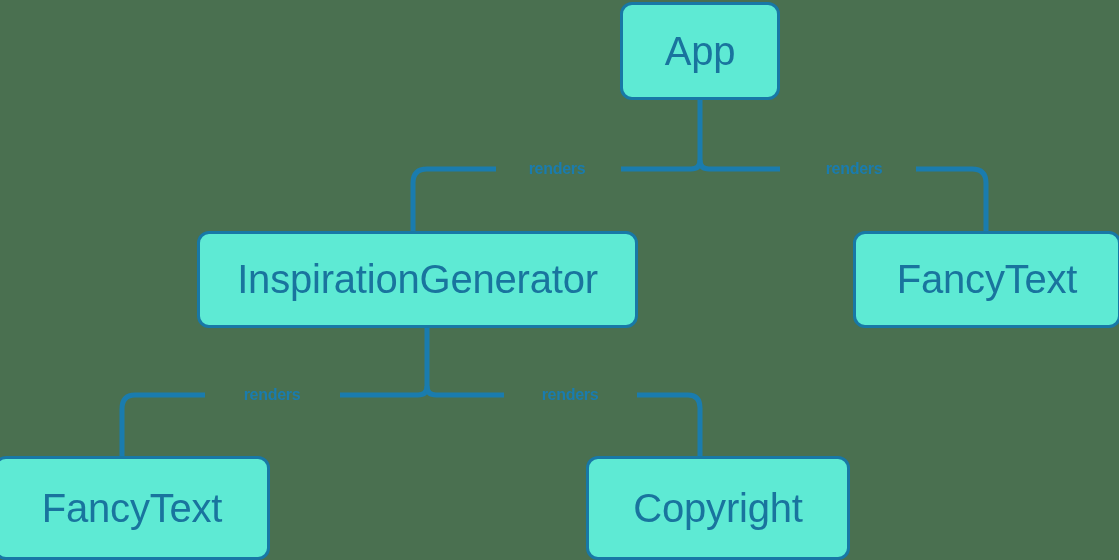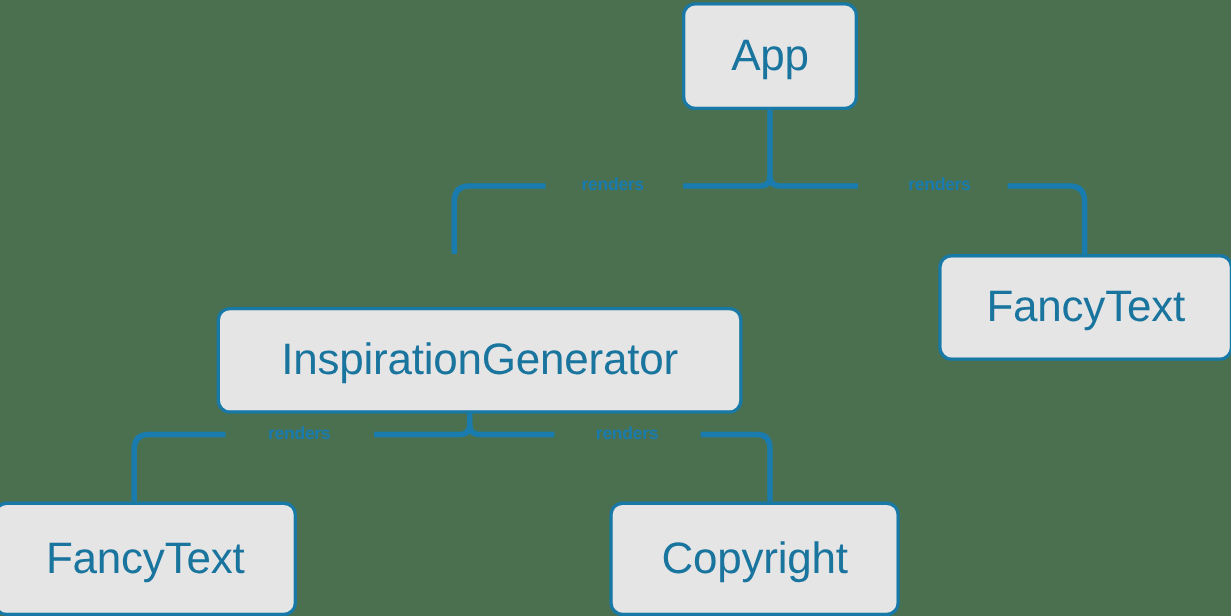--- a/index.html
+++ b/index.html
@@ -21,21 +21,21 @@
   #edges-layer {
     position: absolute;
     left: 0;
     top: 0;
     width: 1119px;
     height: 560px;
   }
   .node {
     position: absolute;
     box-sizing: border-box;
-    background: #e5e5e5;
+    background: #5eead4;
     border: 3px solid #1878a6;
     border-radius: 12px;
     display: flex;
     align-items: center;
     justify-content: center;
     color: #19749e;
     font-size: 40px;
     font-weight: 400;
     letter-spacing: -0.2px;
     white-space: nowrap;
@@ -69,33 +69,33 @@
 
       <path d="M 427,386 Q 427,395 436,395 L 504,395"></path>
       <path d="M 637,395 L 688,395 Q 700,395 700,408 L 700,456"></path>
     </g>
   </svg>
 
   <div class="node" style="left:620px; top:2px; width:160px; height:98px;">
     <span>App</span>
   </div>
 
-  <div class="node" style="left:197px; top:231px; width:478px; height:97px;margin-top:48px;">
+  <div class="node" style="left:197px; top:231px; width:441px; height:97px;">
     <span>InspirationGenerator</span>
   </div>
 
   <div class="node" style="left:853px; top:231px; width:268px; height:97px;">
     <span>FancyText</span>
   </div>
 
   <div class="node" style="left:-6px; top:456px; width:276px; height:104px;">
     <span>FancyText</span>
   </div>
 
-  <div class="node" style="left:554px; top:456px; width:264px; height:104px;">
+  <div class="node" style="left:586px; top:456px; width:264px; height:104px;">
     <span>Copyright</span>
   </div>
 
   <div class="edge-label" style="left:557px; top:169px;">renders</div>
 
   <div class="edge-label" style="left:854px; top:169px;">renders</div>
 
   <div class="edge-label" style="left:272px; top:395px;">renders</div>
 
   <div class="edge-label" style="left:570px; top:395px;">renders</div>

